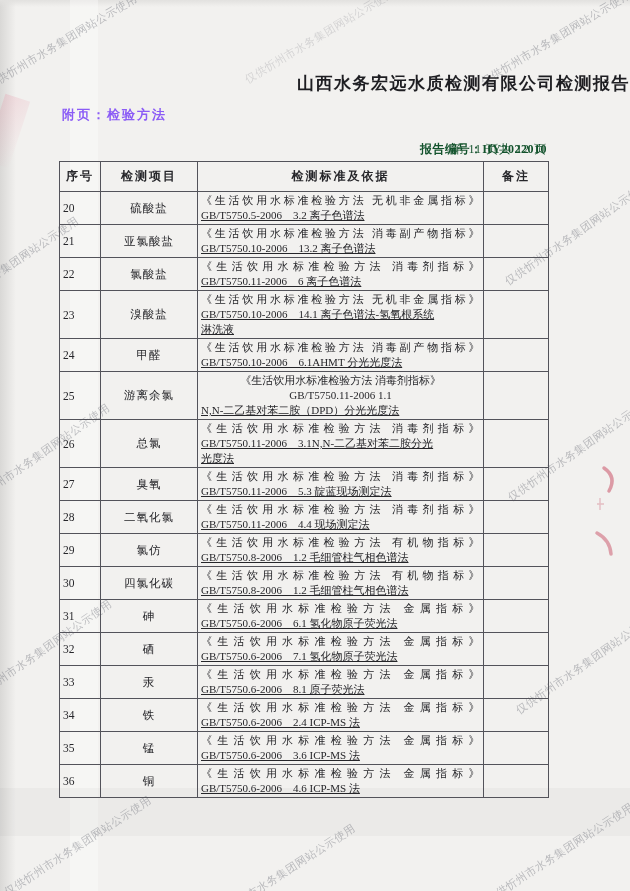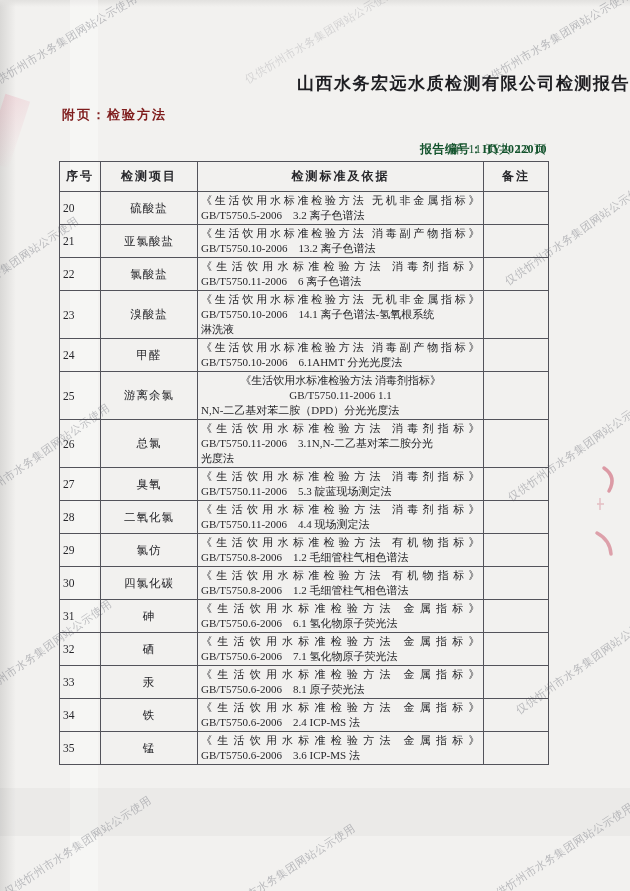--- a/index.html
+++ b/index.html
@@ -41,21 +41,21 @@
   }
   .wm.faint{color:rgba(108,110,118,0.22);}
 
   .title{
     position:absolute;left:0;top:72px;width:100%;
     text-align:right;font-size:17px;font-weight:bold;
     letter-spacing:1.5px;color:#1e1e22;
   }
   .subtitle{
     position:absolute;left:62px;top:106px;
-    font-size:13px;font-weight:bold;letter-spacing:2px;color:#7f1d1d;
+    font-size:13px;font-weight:bold;letter-spacing:2px;color:#8b5cf6;
   }
   .report-line{
     position:absolute;left:58px;top:141px;width:489px;
     font-size:12px;color:#14532d;text-align:right;
   }
   .report-no{font-weight:bold;letter-spacing:0.5px;}
   .page-ind{position:absolute;right:0;top:0;font-weight:normal;letter-spacing:1px;}
 
   table.report{
     position:absolute;left:59px;top:161px;
@@ -80,21 +80,21 @@
   }
   col.c-no{width:41px;}
   col.c-item{width:97px;}
   col.c-std{width:286px;}
   col.c-remark{width:65px;}
   td.no{text-align:left;font-size:11.5px;}
   td.item{text-align:center;letter-spacing:1px;font-size:11.5px;}
   td.std{padding:1px 5px;}
   .ln{line-height:15px;min-height:15px;}
   .ln.j{text-align:justify;text-align-last:justify;letter-spacing:0.5px;}
-  .ln.l{text-align:left;}
+  .ln.l{text-align:left;text-decoration:underline;}
   .ln.c{text-align:center;}
 
   .red-marks{position:absolute;left:580px;top:440px;width:50px;height:130px;}
 </style>
 </head>
 <body>
 
 <div class="page">
 
   <div class="edge-left"></div>
@@ -279,20 +279,29 @@
         </tr>
         <tr>
           <td class="no">35</td>
           <td class="item">锰</td>
           <td class="std">
             <div class="ln j">《生活饮用水标准检验方法 金属指标》</div>
             <div class="ln l">GB/T5750.6-2006　3.6 ICP-MS 法</div>
           </td>
           <td></td>
         </tr>
+        <tr>
+          <td class="no">36</td>
+          <td class="item">铜</td>
+          <td class="std">
+            <div class="ln j">《生活饮用水标准检验方法 金属指标》</div>
+            <div class="ln l">GB/T5750.6-2006　4.6 ICP-MS 法</div>
+          </td>
+          <td></td>
+        </tr>
       </tbody>
   </table>
 
   <svg class="red-marks" viewBox="0 0 50 130">
     <path d="M 24 28 Q 37 37 29 51" fill="none" stroke="#cf6b7c" stroke-width="3.5" stroke-linecap="round" opacity="0.65"></path>
     <path d="M 20 58 l 0 12 M 17 64 l 7 0" fill="none" stroke="#cf6b7c" stroke-width="1.4" opacity="0.38"></path>
     <path d="M 17 93 Q 30 100 31 114" fill="none" stroke="#cf6b7c" stroke-width="3.5" stroke-linecap="round" opacity="0.6"></path>
   </svg>
 
 </div>

